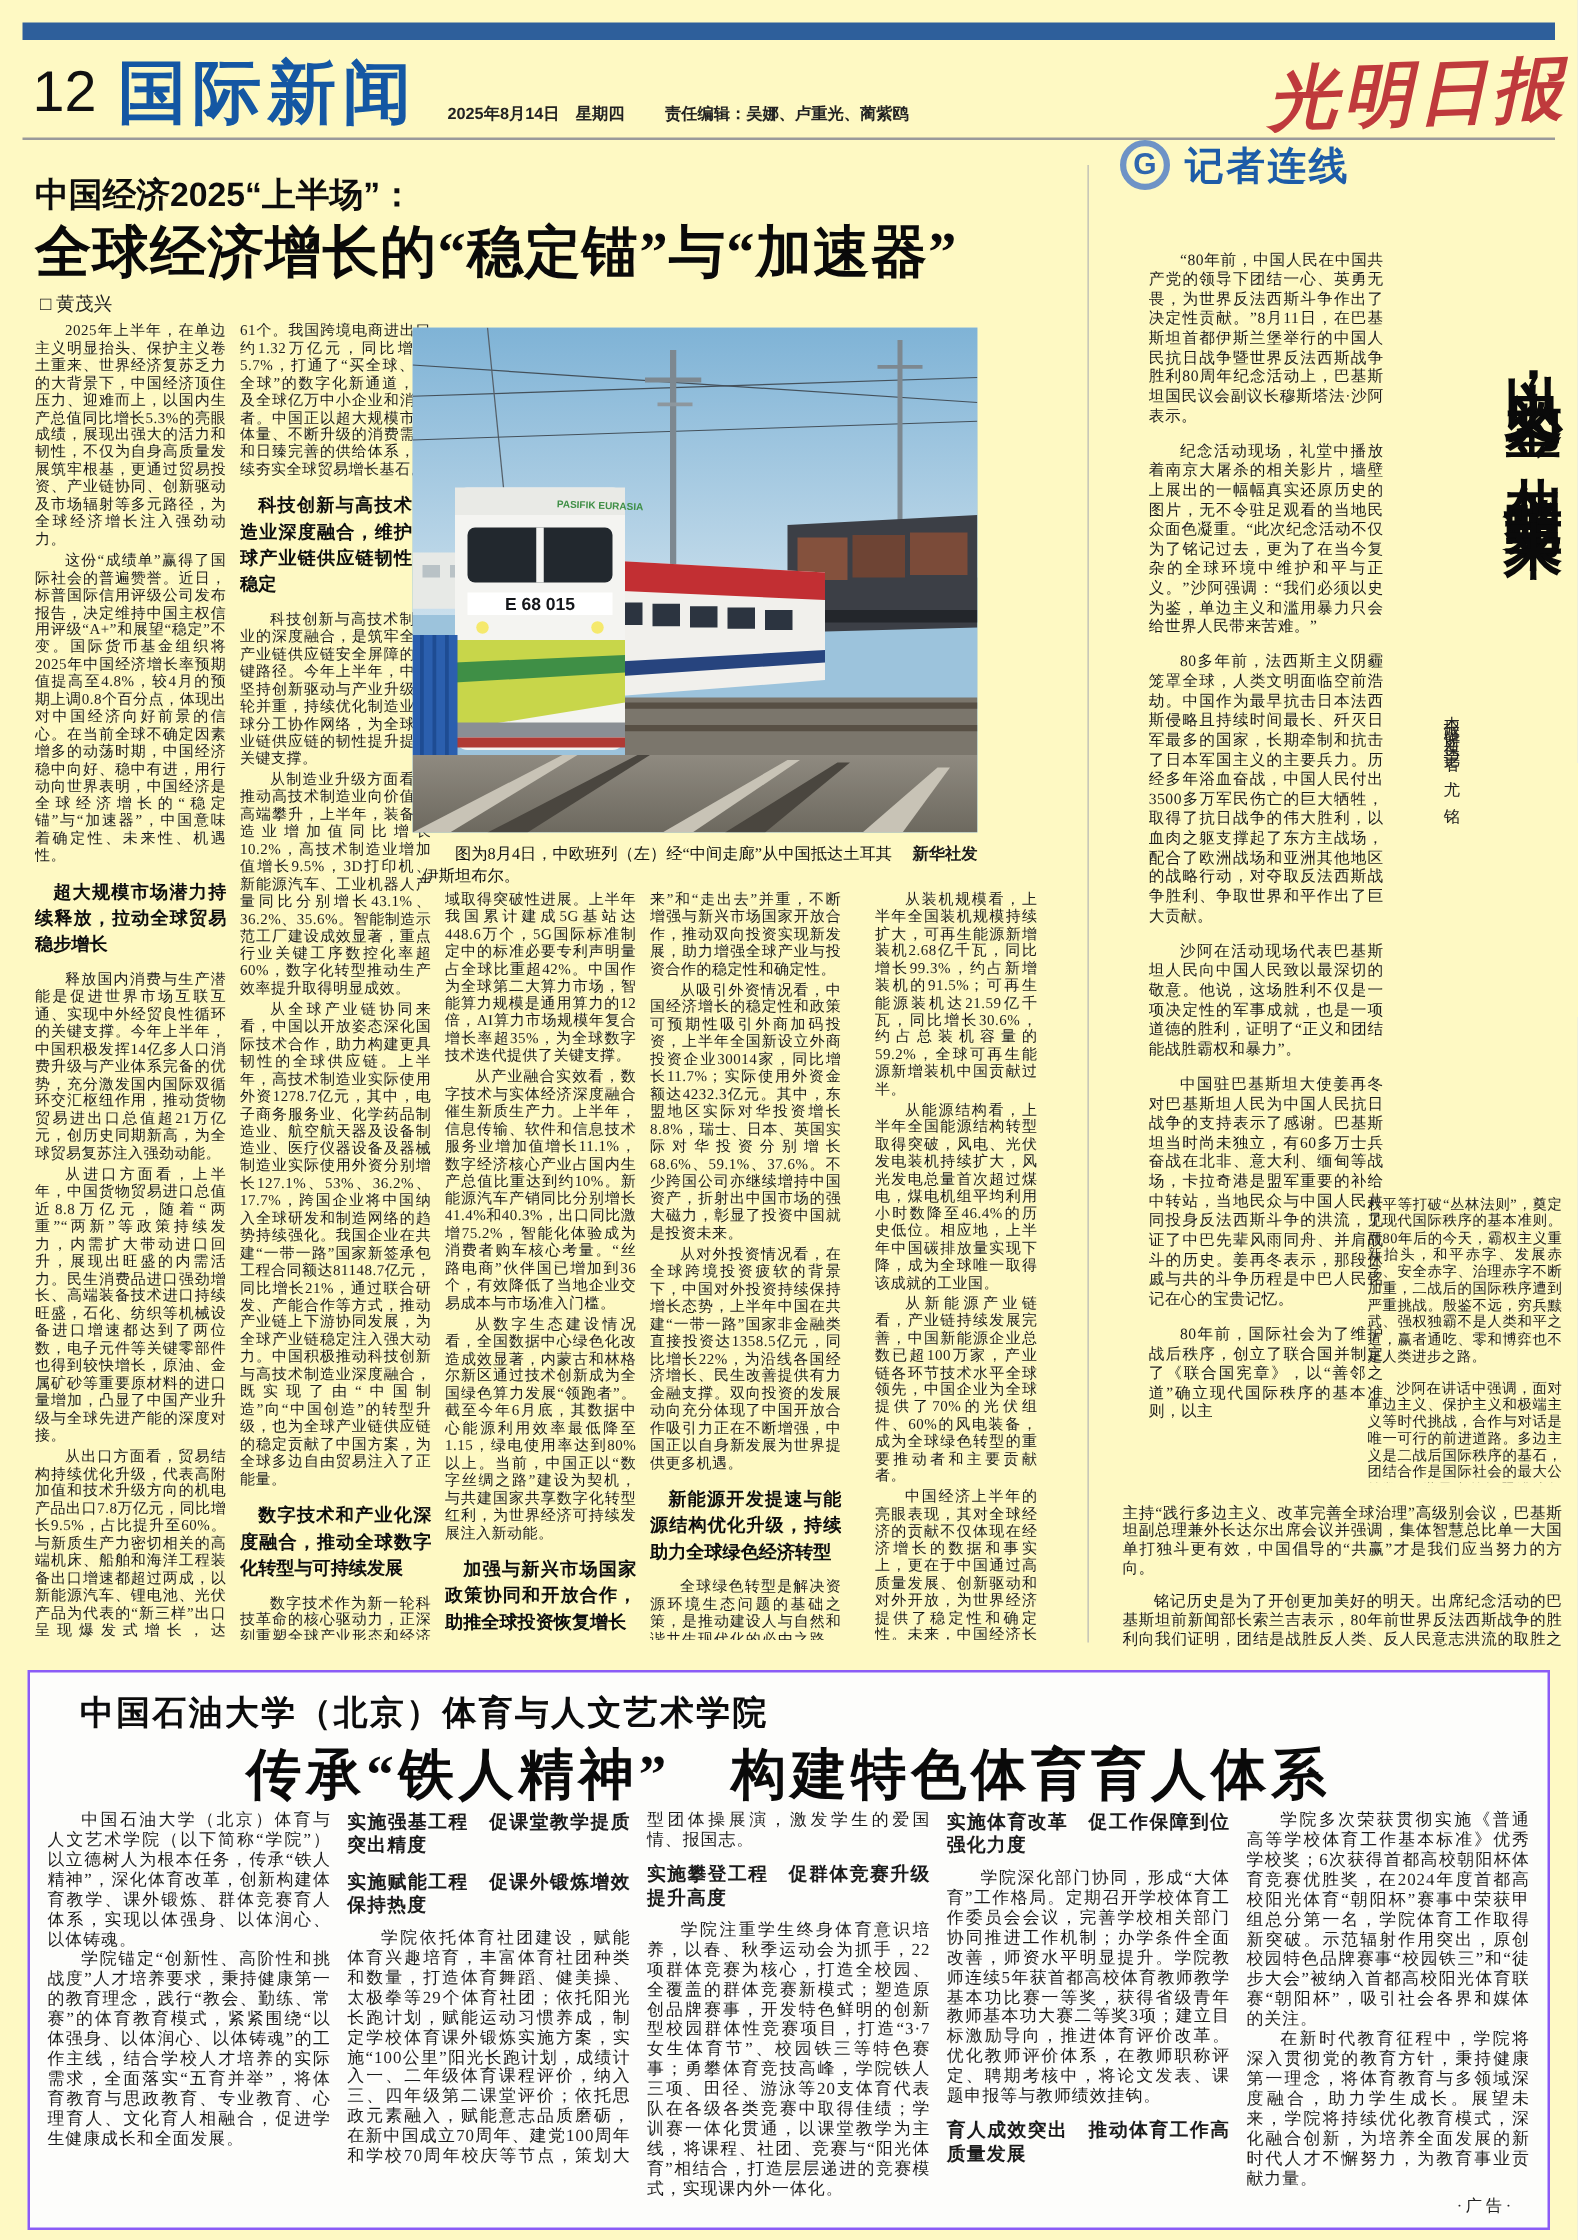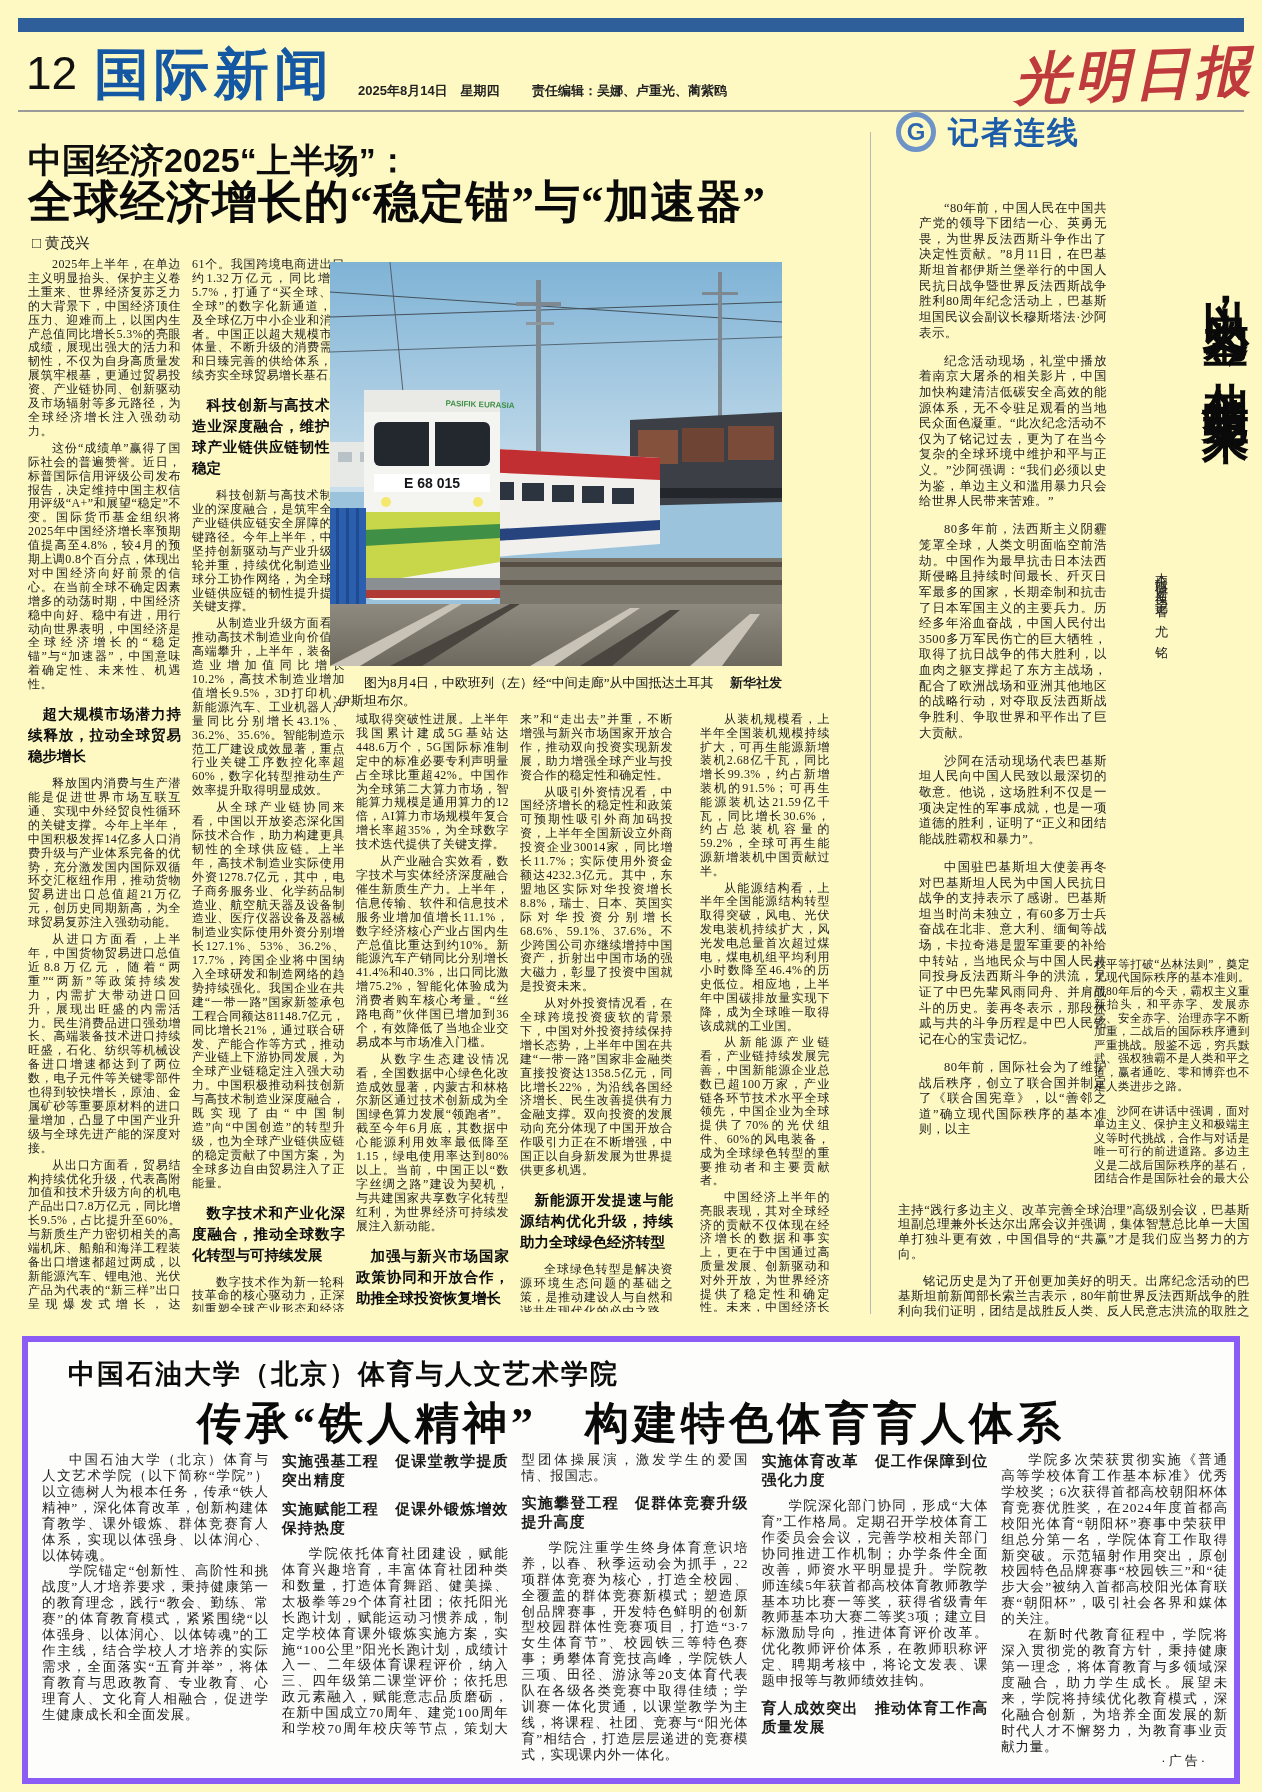--- a/index.html
+++ b/index.html
@@ -12,21 +12,21 @@
   #pagenum{left:26px;top:46px;font-family:"Liberation Sans",sans-serif;font-size:46px;font-weight:500;color:#111;}
   #section-title{left:94px;top:38px;font-family:"Liberation Sans",sans-serif;font-size:55px;font-weight:900;
                  color:#1457a3;letter-spacing:5px;}
   #dateline{left:358px;top:82px;font-family:"Liberation Sans",sans-serif;font-size:13px;font-weight:700;color:#222;}
   #editorsline{left:532px;top:82px;font-family:"Liberation Sans",sans-serif;font-size:13px;font-weight:700;color:#222;}
   #masthead{left:1014px;top:38px;font-size:56px;font-weight:900;font-style:italic;color:#bf3a3c;
             letter-spacing:4px;transform:rotate(-2deg);}
   #header-rule{left:18px;top:110px;width:1226px;height:2px;background:#9a9a9a;}
 
   
-  #kicker{left:28px;top:138px;font-family:"Liberation Sans",sans-serif;font-size:34px;font-weight:700;color:#0d0d0d;}
+  #kicker{left:28px;top:138px;font-family:"Liberation Sans",sans-serif;font-size:27px;font-weight:700;color:#0d0d0d;}
   #headline{left:28px;top:172px;width:790px;font-size:45px;font-weight:900;color:#0a0a0a;letter-spacing:1px;white-space:nowrap;}
   #author{left:32px;top:234px;font-size:15px;color:#222;}
 
   .col{top:258px;height:1054px;overflow:hidden;text-align:justify;box-sizing:border-box;}
   .col p{margin:0 0 3px 0;}
   .p{font-size:12px;line-height:1.16;letter-spacing:.4px;text-indent:2em;}
   .cont{text-indent:0;}
   .h{font-family:"Liberation Sans",sans-serif;font-size:14.5px;font-weight:700;line-height:1.45;
      color:#0d0d0d;margin:12px 0 10px 0 !important;text-indent:1em;letter-spacing:0;}
   #mcol1{left:28px;width:153px;}
@@ -53,21 +53,21 @@
   #rhead-block{left:1096px;top:262px;width:154px;height:690px;display:flex;flex-direction:row;justify-content:flex-end;}
   #r-byline{writing-mode:vertical-rl;font-size:13px;letter-spacing:4px;color:#222;padding-top:300px;width:36px;}
   #r-headline{writing-mode:vertical-rl;font-size:47px;font-weight:900;color:#0a0a0a;letter-spacing:7px;
               line-height:1.05;width:70px;margin-left:10px;}
   #rcol2{left:1094px;width:156px;top:946px;height:240px;overflow:hidden;text-align:justify;}
   #rcol2 .p{font-size:11.5px;line-height:1.18;}
   #rfull{left:898px;width:352px;top:1190px;height:128px;overflow:hidden;text-align:justify;}
   #rfull .p{font-size:12.5px;line-height:1.18;margin-bottom:2px;}
 
   
-  #feature{left:22px;top:1336px;width:1218px;height:448px;border:6px solid #8b5cf6;background:#fdfdfb;box-sizing:border-box;}
+  #feature{left:22px;top:1336px;width:1218px;height:448px;border:2px solid #8b5cf6;background:#fdfdfb;box-sizing:border-box;}
   #f-kicker{left:40px;top:14px;font-family:"Liberation Sans",sans-serif;font-size:27px;font-weight:900;color:#0c0c0c;letter-spacing:2px;}
   #f-title{left:0;top:52px;width:100%;text-align:center;font-size:44px;font-weight:900;color:#0a0a0a;letter-spacing:4px;}
   #f-body{left:14px;top:110px;width:1186px;height:316px;column-count:5;column-gap:13px;column-fill:auto;text-align:justify;}
   #f-body p{margin:0;}
   .fp{font-size:13.5px;line-height:1.18;letter-spacing:.8px;text-indent:2em;}
   .fh{font-family:"Liberation Sans",sans-serif;font-size:15px;font-weight:700;
       margin:10px 0 8px 0 !important;break-inside:avoid;letter-spacing:1px;text-indent:0;}
   #f-ad{position:absolute;right:26px;bottom:8px;font-size:13px;letter-spacing:3px;color:#222;}
 
   svg text{font-family:"Liberation Sans",sans-serif;}
@@ -216,21 +216,21 @@
     <span id="caption">图为8月4日，中欧班列（左）经“中间走廊”从中国抵达土耳其伊斯坦布尔。</span>
     <span id="credit">新华社发</span>
   </div>
 
   <div class="abs" id="divider-v"></div>
   <div class="abs" id="rep-logo">G</div>
   <div class="abs" id="rep-label">记者连线</div>
 
   <div class="abs" id="rcol1">
     <p class="p">“80年前，中国人民在中国共产党的领导下团结一心、英勇无畏，为世界反法西斯斗争作出了决定性贡献。”8月11日，在巴基斯坦首都伊斯兰堡举行的中国人民抗日战争暨世界反法西斯战争胜利80周年纪念活动上，巴基斯坦国民议会副议长穆斯塔法·沙阿表示。</p>
-    <p class="p">纪念活动现场，礼堂中播放着南京大屠杀的相关影片，中国加快构建清洁低碳安全高效的能源体系，无不令驻足观看的当地民众面色凝重。“此次纪念活动不仅为了铭记过去，更为了在当今复杂的全球环境中维护和平与正义。”沙阿强调：“我们必须以史为鉴，单边主义和滥用暴力只会给世界人民带来苦难。”</p>
+    <p class="p">纪念活动现场，礼堂中播放着南京大屠杀的相关影片，墙壁上展出的一幅幅真实还原历史的图片，无不令驻足观看的当地民众面色凝重。“此次纪念活动不仅为了铭记过去，更为了在当今复杂的全球环境中维护和平与正义。”沙阿强调：“我们必须以史为鉴，单边主义和滥用暴力只会给世界人民带来苦难。”</p>
     <p class="p">80多年前，法西斯主义阴霾笼罩全球，人类文明面临空前浩劫。中国作为最早抗击日本法西斯侵略且持续时间最长、歼灭日军最多的国家，长期牵制和抗击了日本军国主义的主要兵力。历经多年浴血奋战，中国人民付出3500多万军民伤亡的巨大牺牲，取得了抗日战争的伟大胜利，以血肉之躯支撑起了东方主战场，配合了欧洲战场和亚洲其他地区的战略行动，对夺取反法西斯战争胜利、争取世界和平作出了巨大贡献。</p>
     <p class="p">沙阿在活动现场代表巴基斯坦人民向中国人民致以最深切的敬意。他说，这场胜利不仅是一项决定性的军事成就，也是一项道德的胜利，证明了“正义和团结能战胜霸权和暴力”。</p>
     <p class="p">中国驻巴基斯坦大使姜再冬对巴基斯坦人民为中国人民抗日战争的支持表示了感谢。巴基斯坦当时尚未独立，有60多万士兵奋战在北非、意大利、缅甸等战场，卡拉奇港是盟军重要的补给中转站，当地民众与中国人民共同投身反法西斯斗争的洪流，见证了中巴先辈风雨同舟、并肩战斗的历史。姜再冬表示，那段休戚与共的斗争历程是中巴人民铭记在心的宝贵记忆。</p>
     <p class="p">80年前，国际社会为了维护战后秩序，创立了联合国并制定了《联合国宪章》，以“善邻之道”确立现代国际秩序的基本准则，以主</p>
   </div>
 
   <div class="abs" id="rhead-block">
     <div id="r-byline">本报驻伊斯兰堡记者　尤　铭</div>
     <div id="r-headline">以史为鉴，共创光明未来</div>
   </div>

